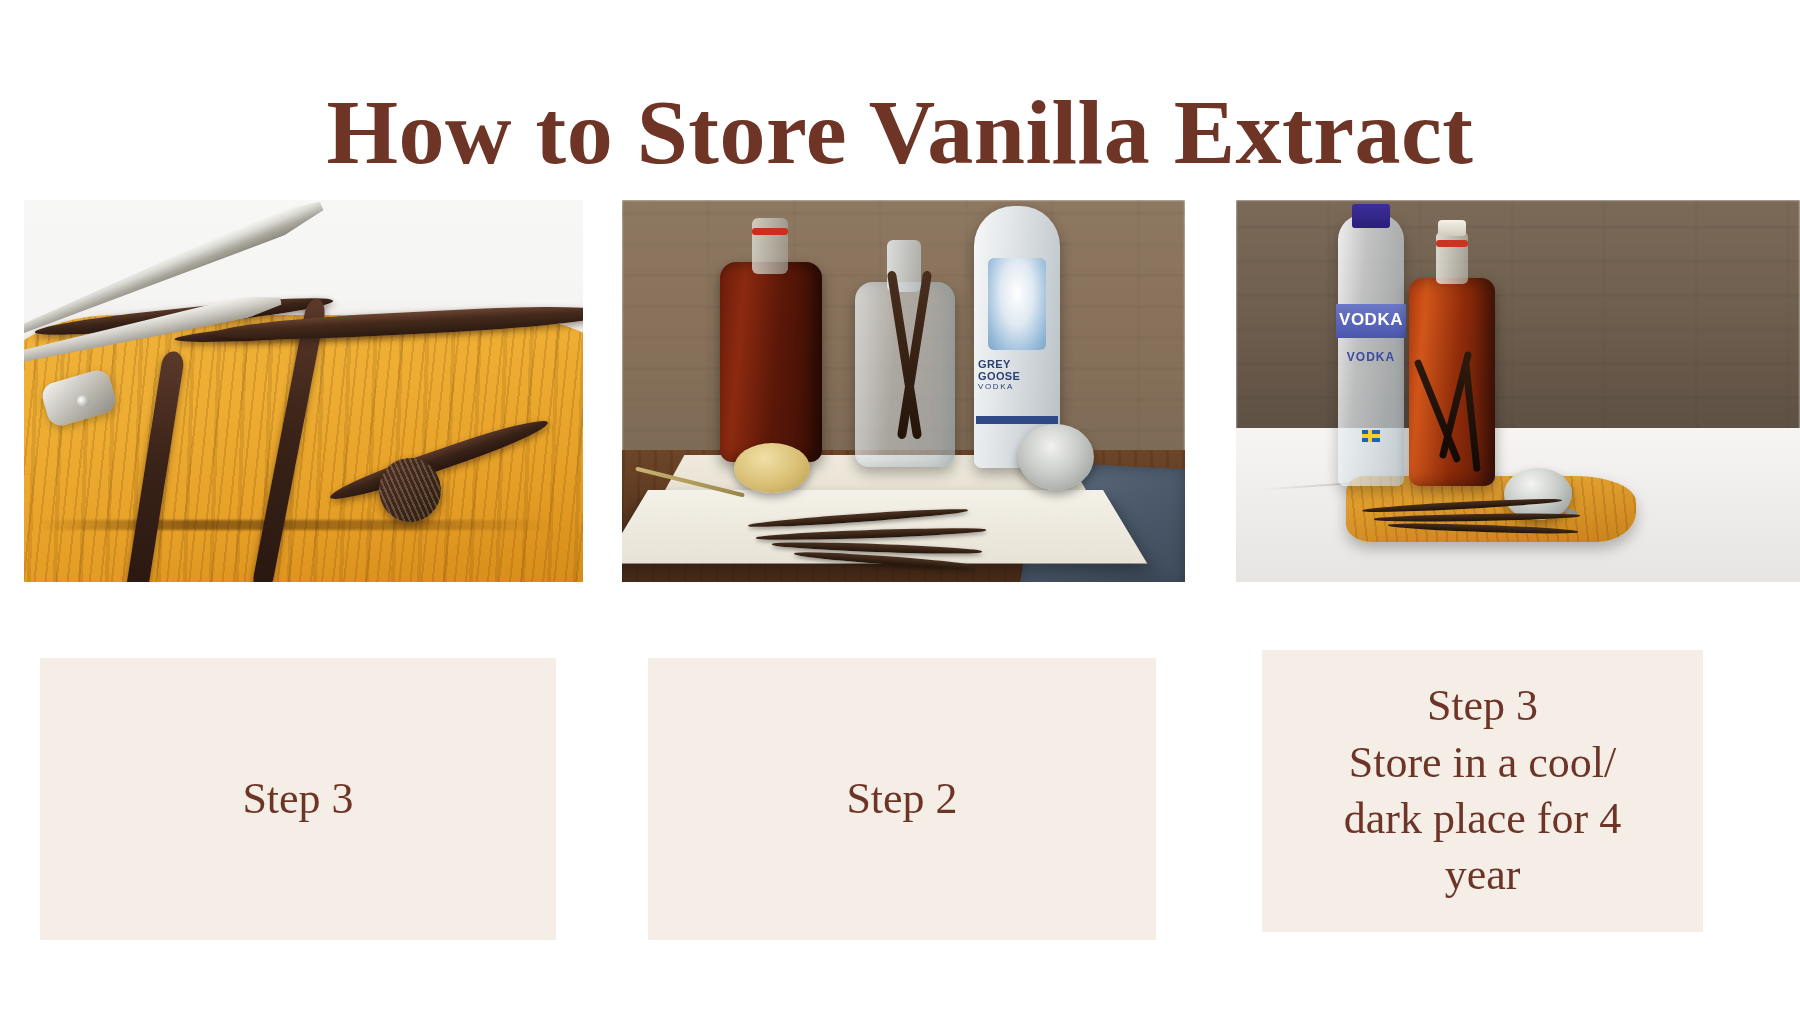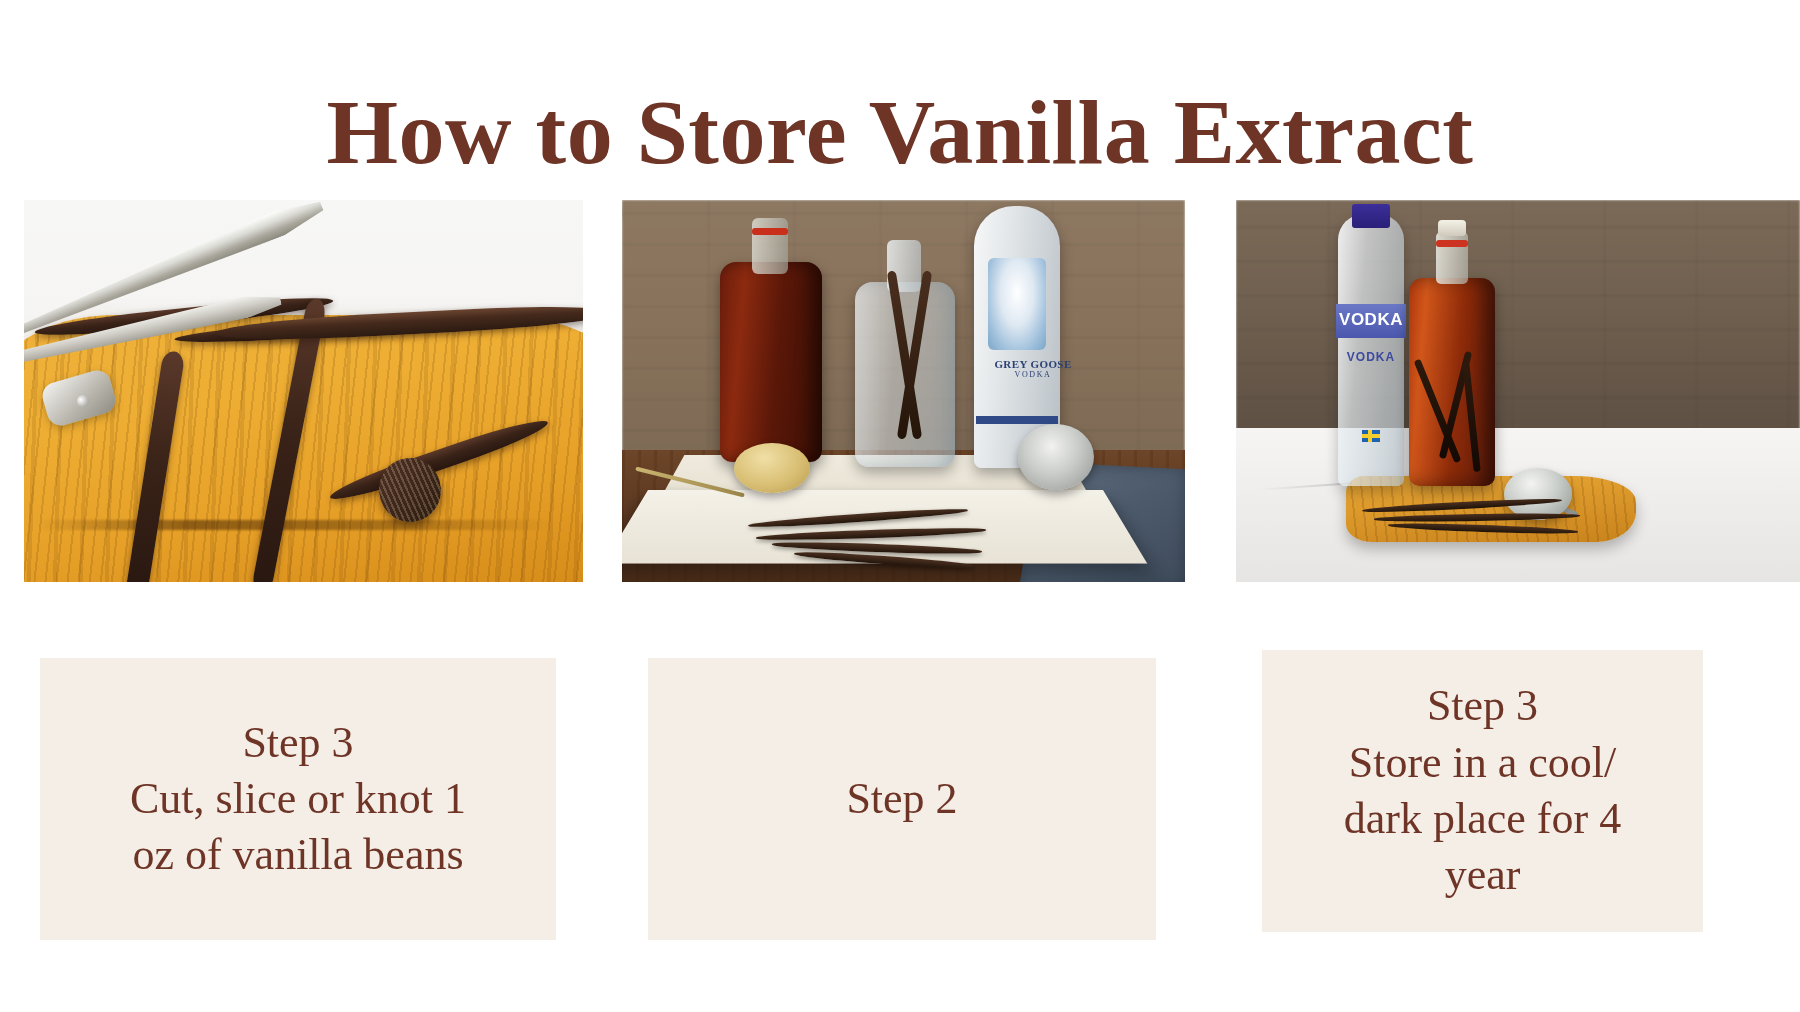--- a/index.html
+++ b/index.html
@@ -205,23 +205,23 @@
     background: linear-gradient(95deg,#f6f7f8 0%,#e4e8ea 32%,#cdd3d7 68%,#b9c0c5 100%);
     border-radius: 40px 40px 8px 8px;
     box-shadow: 0 6px 14px rgba(0,0,0,0.32);
   }
   .p2-vodka-goose {
     position:absolute; left: 366px; top: 58px; width: 58px; height: 92px;
     background: radial-gradient(ellipse at 50% 38%, #ffffff 0%, #dfe9f2 40%, #9fc0dc 75%, #7ba6c8 100%);
     border-radius: 6px;
   }
   .p2-vodka-label {
-    position:absolute; left: 372px; top: 158px; width: 78px;
-    text-align:center; color:#2a3f74;
-    font-family:Liberation Serif, serif;
+    position:absolute; left: 356px; top: 158px; width: 78px;
+    color:#2a3f74;
+    font-family:Liberation Sans, sans-serif;
     font-size: 11px; font-weight: bold; letter-spacing: 0.4px;
   }
   .p2-vodka-label small { display:block; font-size: 8px; font-weight:normal; letter-spacing: 1.6px; }
   .p2-vodka-stripe {
     position:absolute; left: 354px; top: 216px; width: 82px; height: 8px;
     background:#2f4a86;
   }
   .p2-strainer {
     position:absolute; left: 112px; top: 243px; width: 76px; height: 50px;
     border-radius: 50%;
@@ -469,22 +469,20 @@
       <div class="p3-loose-beans">
           <i></i>
           <i></i>
           <i></i>
         </div>
     </div>
   </div>
 
   <div class="step-card step-card-1">
     <div class="step-label">Step 3</div>
-    <div class="step-desc">Cut, slice or knot 1
-oz of vanilla beans</div>
   </div>
 
   <div class="step-card step-card-2">
     <div class="step-label">Step 2</div>
   </div>
 
   <div class="step-card step-card-3">
     <div class="step-label">Step 3</div>
     <div class="step-desc">Store in a cool/
 dark place for 4

